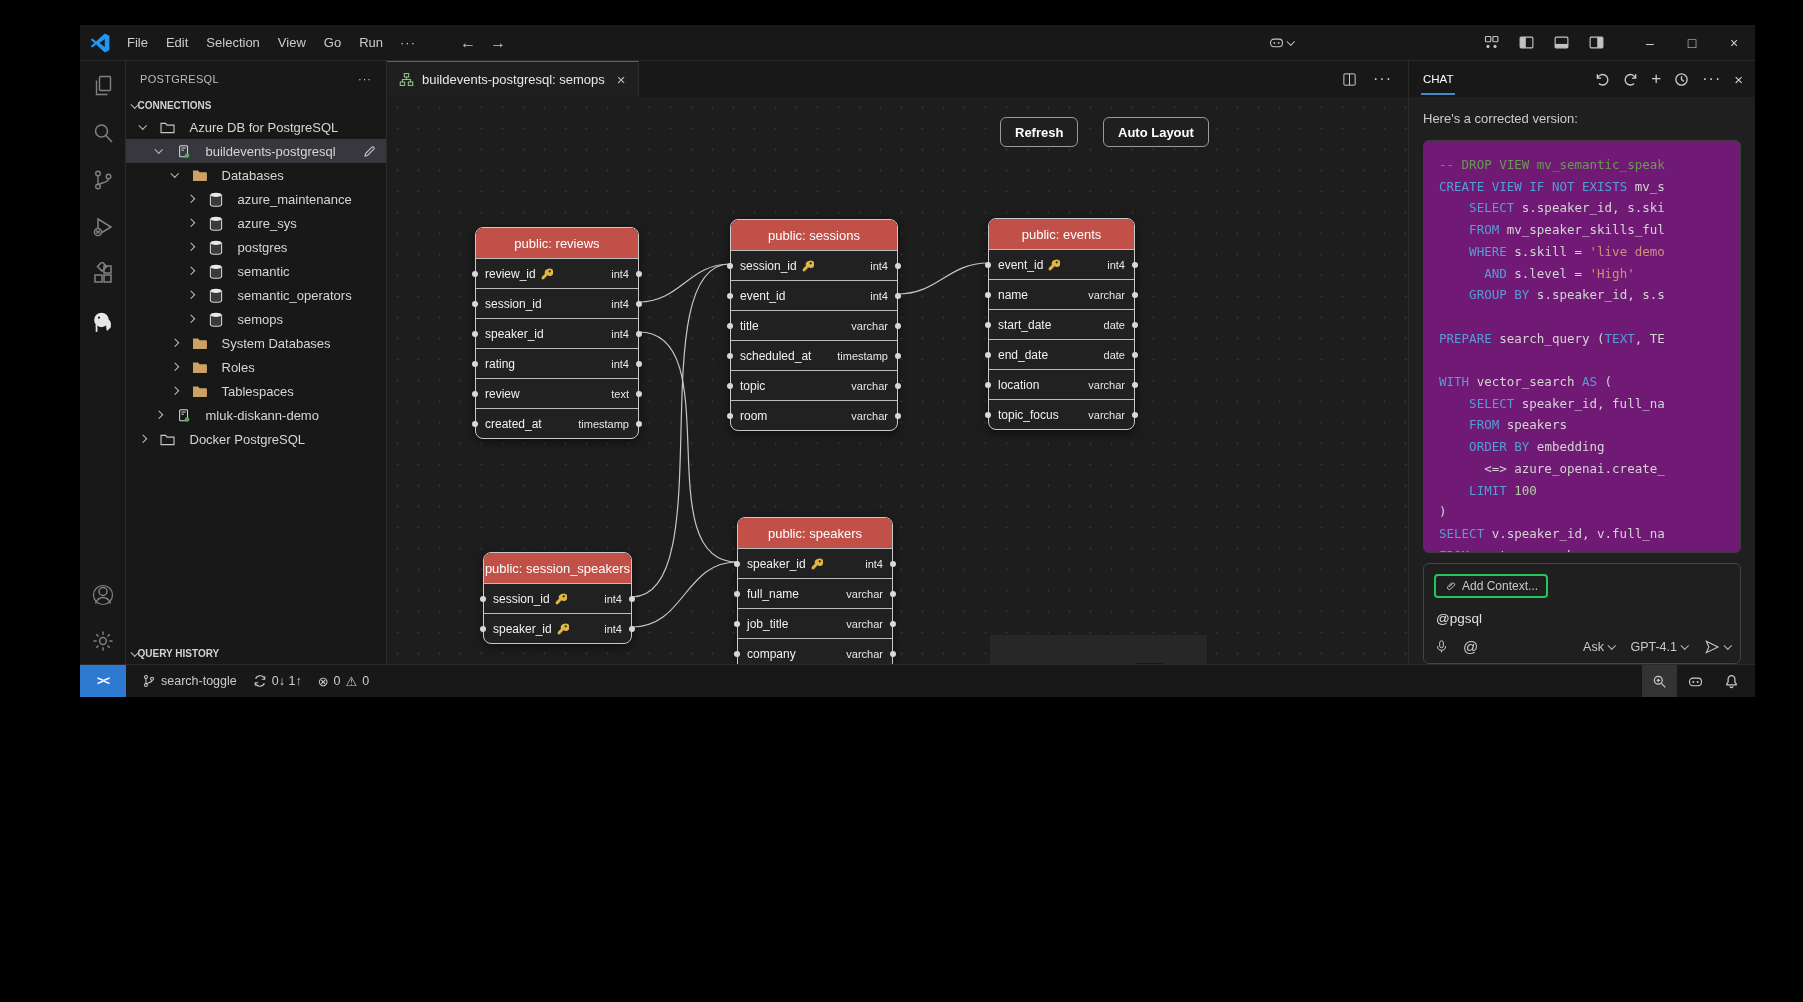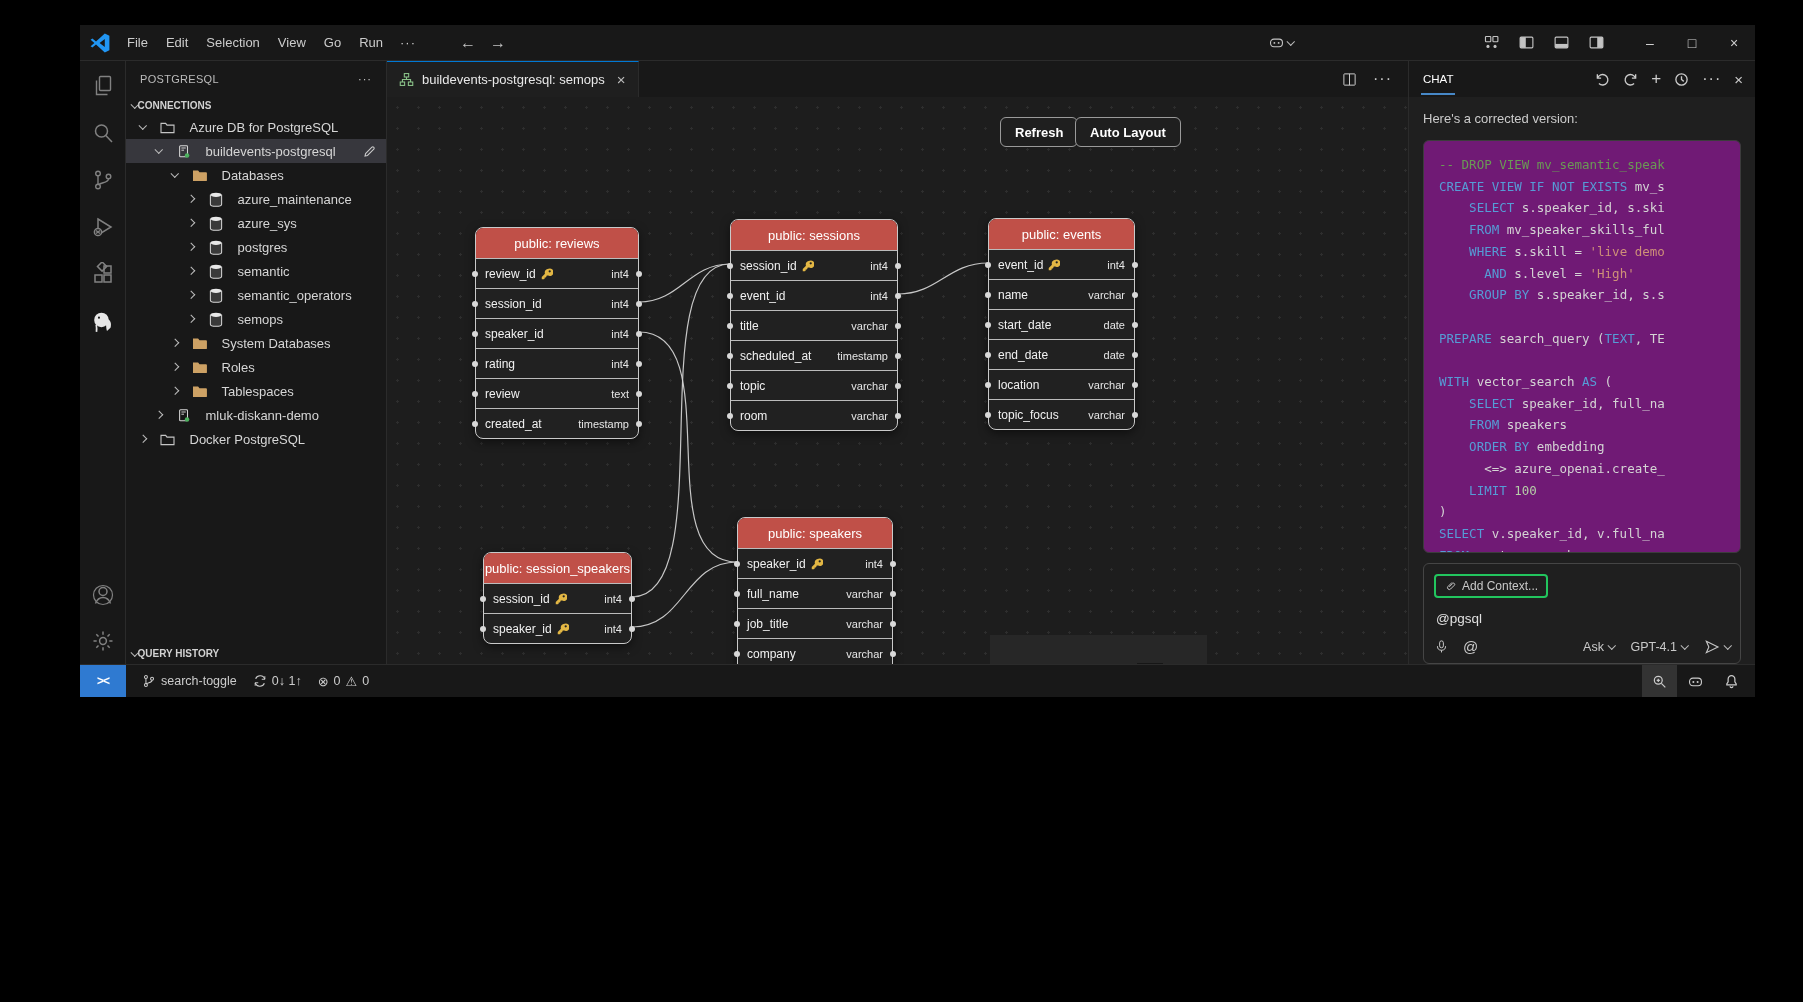--- a/index.html
+++ b/index.html
@@ -462,21 +462,21 @@
         <svg class="edges-svg" id="edges" width="1021" height="843" viewBox="0 0 1021 843">
             <path d="M252 205 C293.35 205, 301.65 167, 343 167" fill="none" stroke="#d6d6d6" stroke-width="1.2" opacity="0.92"></path>
             <path d="M252 235 C342 235, 260 465, 350 465" fill="none" stroke="#d6d6d6" stroke-width="1.2" opacity="0.92"></path>
             <path d="M511 197 C551 197, 561 166, 601 166" fill="none" stroke="#d6d6d6" stroke-width="1.2" opacity="0.92"></path>
             <path d="M245 500 C335 500, 253 167, 343 167" fill="none" stroke="#d6d6d6" stroke-width="1.2" opacity="0.92"></path>
             <path d="M245 530 C298 530, 297 465, 350 465" fill="none" stroke="#d6d6d6" stroke-width="1.2" opacity="0.92"></path>
           </svg>
 
 
         <div class="canvas-btn" style="left:613px;">Refresh</div>
-        <div class="canvas-btn" style="left:688px;">Auto Layout</div>
+        <div class="canvas-btn" style="left:716px;">Auto Layout</div>
 
         <div id="tables">
             <div class="db-table" style="left: 88px; top: 130px; width: 164px;">
               <div class="db-title" style="background: rgb(192, 80, 72);">public: reviews</div>
               <div class="trow">
                 <span>review_id</span>
                 <span class="keysvg">
                   <svg width="12" height="12" viewBox="0 0 16 16">
                     <path fill="#e3b744" d="M10 1a5 5 0 0 0-4.7 6.7L1 12v3h3l.9-.9v-1.4h1.4l.9-.9v-1.4h1.2l.6-.6A5 5 0 1 0 10 1zm1.6 4.9a1.5 1.5 0 1 1 0-3 1.5 1.5 0 0 1 0 3z"></path>
                   </svg>

